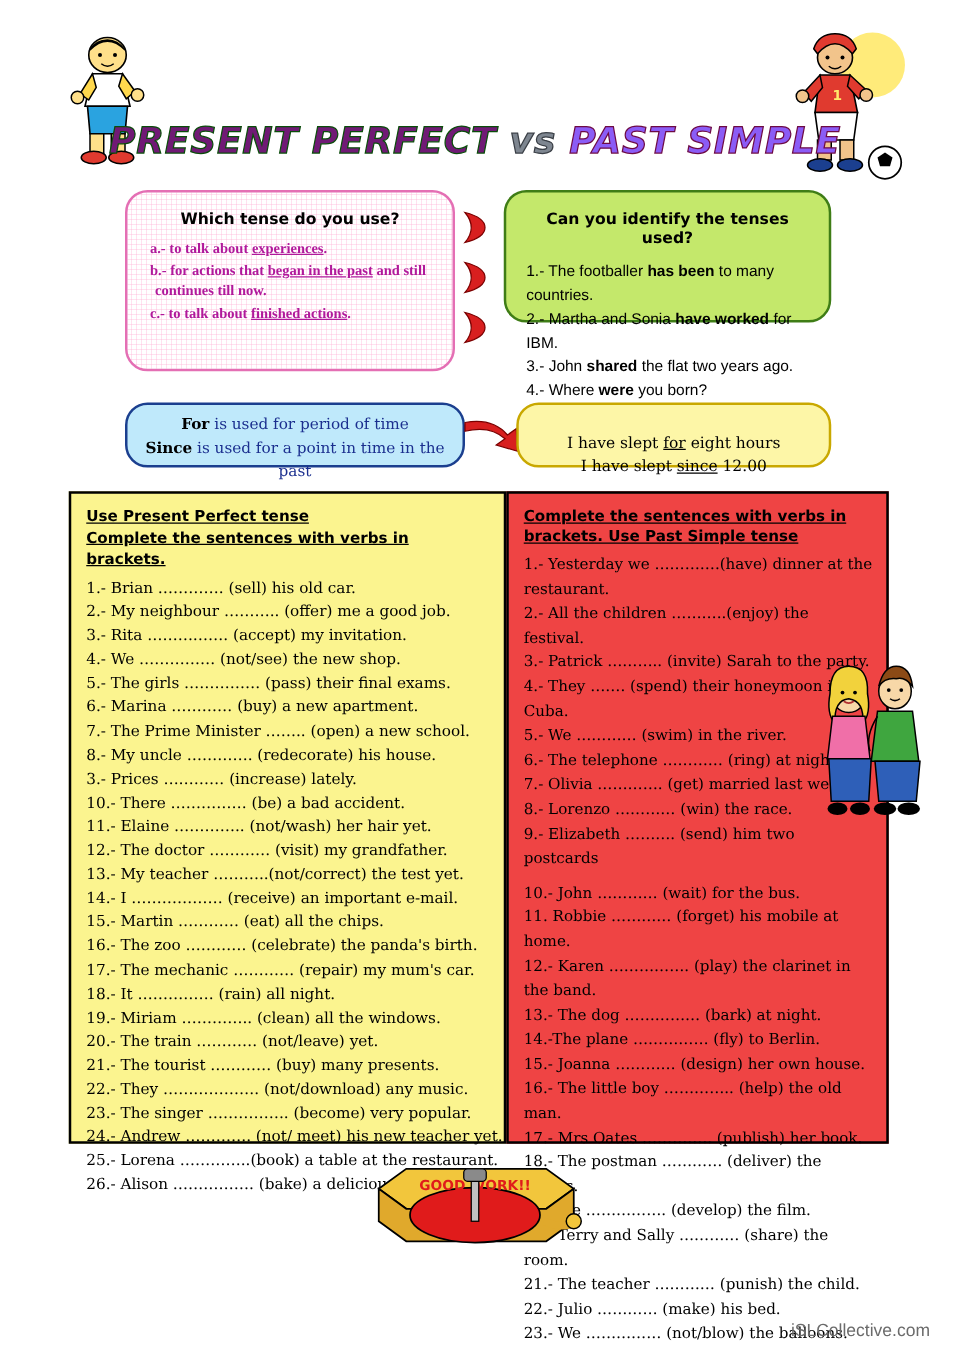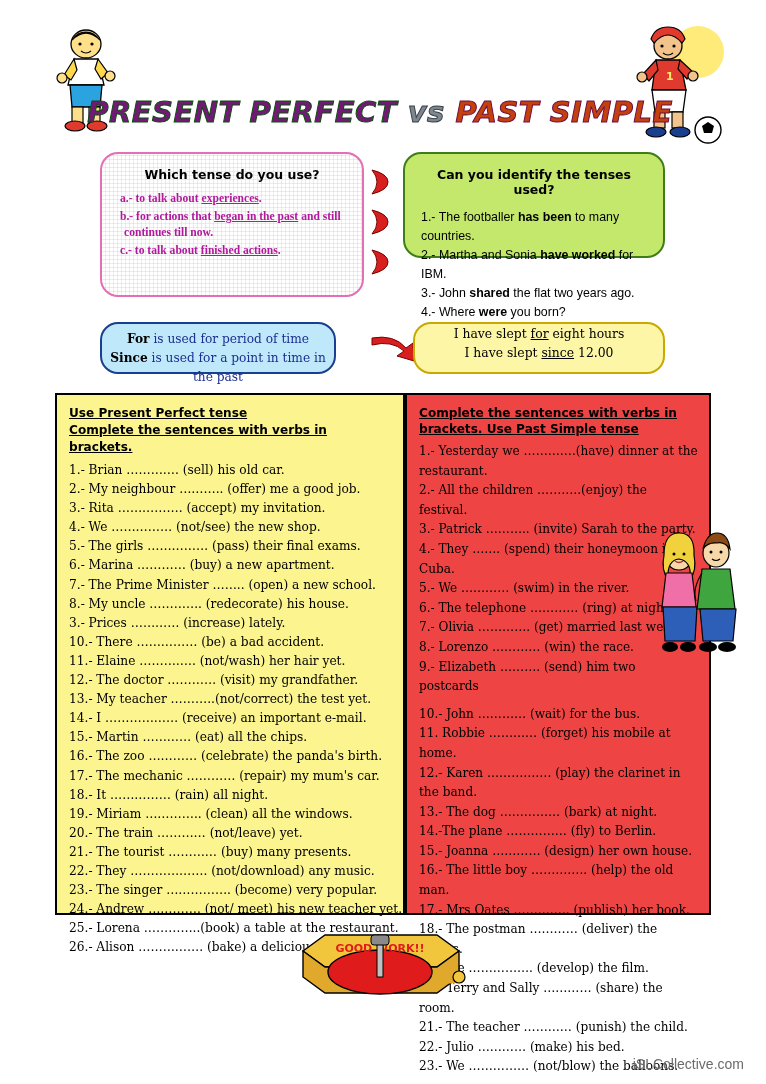--- a/index.html
+++ b/index.html
@@ -24,21 +24,21 @@
   .title-text {
     font-family: "DejaVu Sans", sans-serif;
     font-weight: bold;
     font-style: italic;
     font-size: 29px;
     letter-spacing: .5px;
     white-space: nowrap;
   }
   .t-green { color:#701a75; -webkit-text-stroke: 1px #0a4d0a; }
   .t-gray  { color:#7e8690; -webkit-text-stroke: 1px #3a3f46; }
-  .t-pink  { color:#c2410c; -webkit-text-stroke: 1px #6d0a44; }
+  .t-pink  { color:#8b5cf6; -webkit-text-stroke: 1px #6d0a44; }
 
   
   .kid { position:absolute; }
   .kid-left { left:40px; top:26px; width:92px; height:110px; }
   .kid-right { right:30px; top:22px; width:130px; height:125px; }
 
   
   .box {
     position:absolute;
     border-radius: 18px;
@@ -52,30 +52,30 @@
     border: 2px solid #e46fb4;
     padding: 11px 12px;
   }
   .box-green {
     left:403px; top:152px; width:262px; height:106px;
     background:#c4e86b;
     border: 2px solid #3f7d16;
     padding: 11px 12px;
   }
   .box-blue {
-    left:100px; top:322px; width:236px; height:52px;
+    left:100px; top:322px; width:272px; height:52px;
     background:#bfe9fb;
     border: 2px solid #1b3f8f;
     padding: 6px 8px;
   }
   .box-yellow-small {
     left:413px; top:322px; width:252px; height:52px;
     background:#fdf6a7;
     border: 2px solid #c9a800;
-    padding: 0 8px;
+    padding: 20px 8px;
   }
 
   .hdr {
     text-align:center;
     font-size: 12.5px;
     font-weight: bold;
     color:#000;
     margin: 2px 0 9px 0;
     font-family: "DejaVu Sans", sans-serif;
   }

